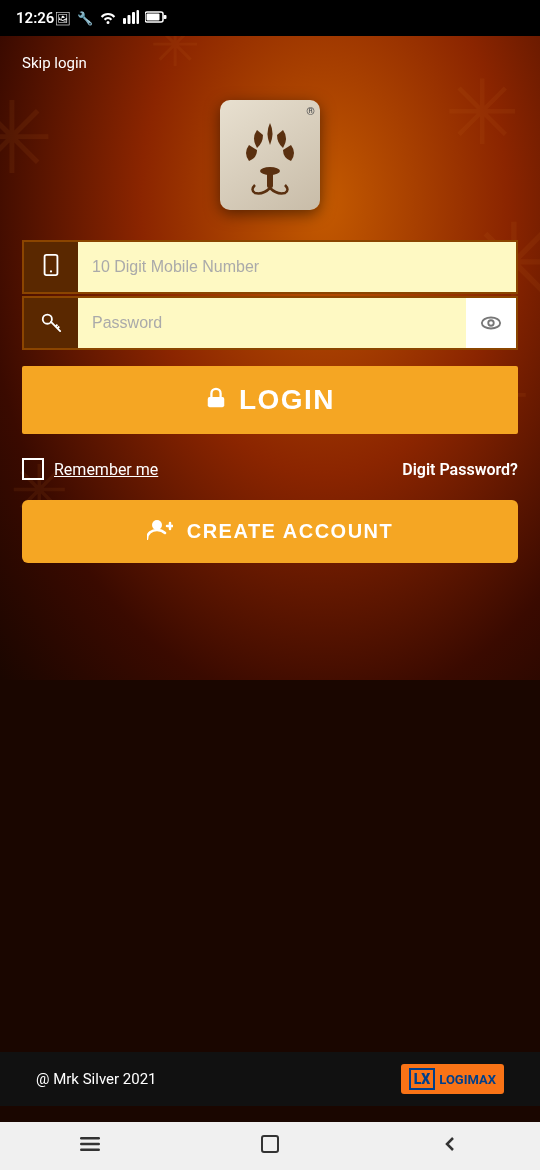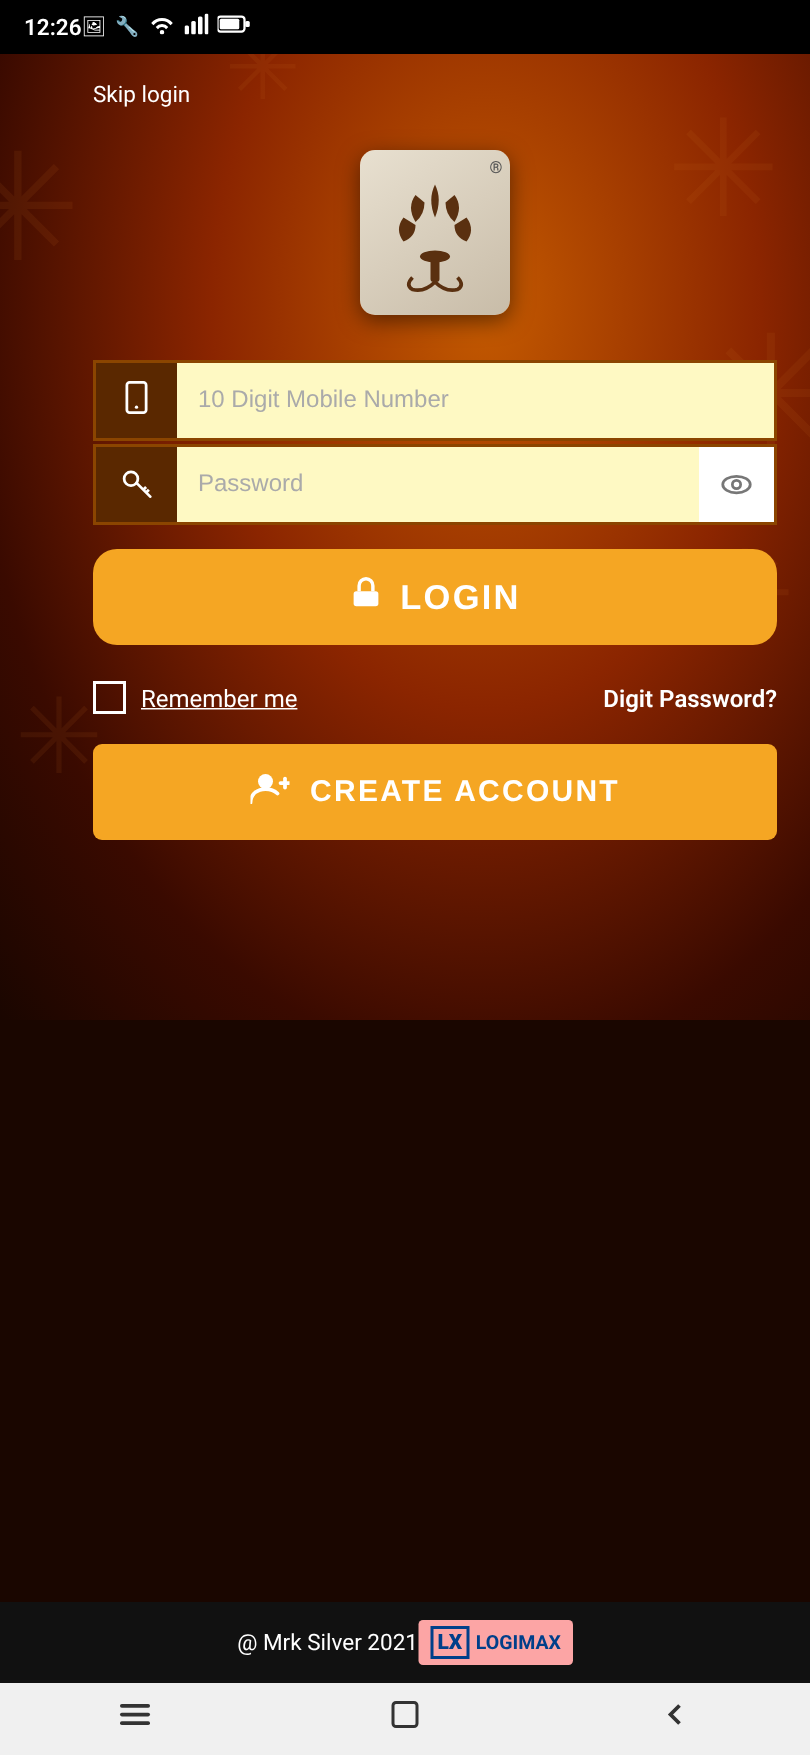--- a/index.html
+++ b/index.html
@@ -56,21 +56,20 @@
     .status-icon-item {
       color: #fff;
       font-size: 13px;
     }
 
     
     .main-content {
       position: relative;
       z-index: 5;
       padding: 0;
-      margin-left: 40px;
     }
 
     
     .skip-login {
       padding: 18px 22px 8px;
       color: #fff;
       font-size: 15px;
       cursor: pointer;
       display: inline-block;
     }
@@ -163,24 +162,24 @@
     
     .btn-login {
       display: flex;
       align-items: center;
       justify-content: center;
       gap: 12px;
       width: calc(100% - 44px);
       margin: 16px 22px;
       background: #f5a623;
       border: none;
-      border-radius: 16px;
+      border-radius: 2px;
       padding: 18px;
       color: #fff;
-      font-size: 23px;
+      font-size: 28px;
       font-weight: 700;
       letter-spacing: 1.5px;
       cursor: pointer;
     }
 
     
     .options-row {
       display: flex;
       align-items: center;
       justify-content: space-between;
@@ -226,41 +225,41 @@
       color: #fff;
       font-size: 20px;
       font-weight: 700;
       letter-spacing: 1.5px;
       cursor: pointer;
     }
 
     
     .footer {
       position: absolute;
-      bottom: 48px;
+      bottom: 64px;
       left: 0;
       right: 0;
       display: flex;
       align-items: center;
-      justify-content: center;
-      padding: 12px 20px;
+      justify-content: space-between;
+      padding: 12px 36px;
       background: #111;
       z-index: 10;
     }
 
     .footer-text {
       color: #fff;
       font-size: 15px;
     }
 
     .footer-logo {
       display: flex;
       align-items: center;
       gap: 4px;
-      background: #fca5a5;
+      background: #f97316;
       padding: 4px 8px;
       border-radius: 3px;
     }
 
     .footer-logo-lx {
       color: #003f8a;
       font-weight: 900;
       font-size: 14px;
       border: 2px solid #003f8a;
       padding: 1px 3px;

